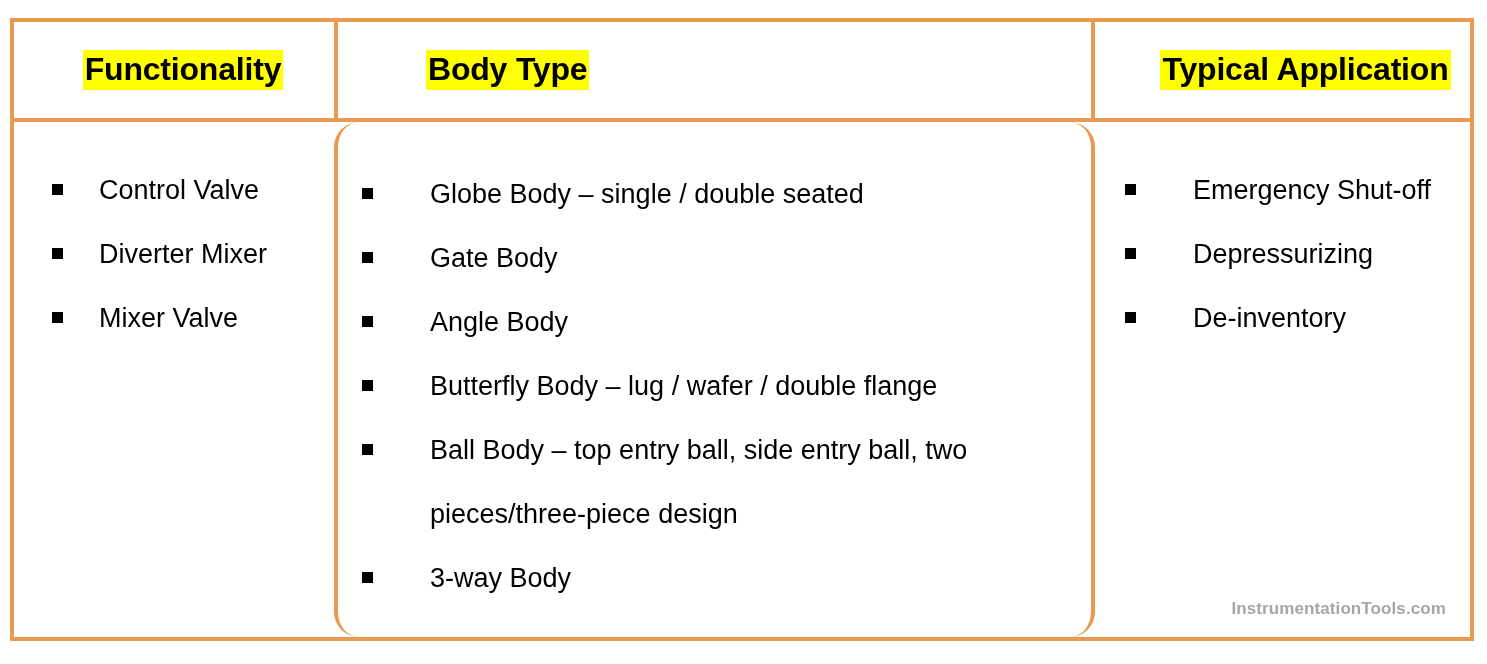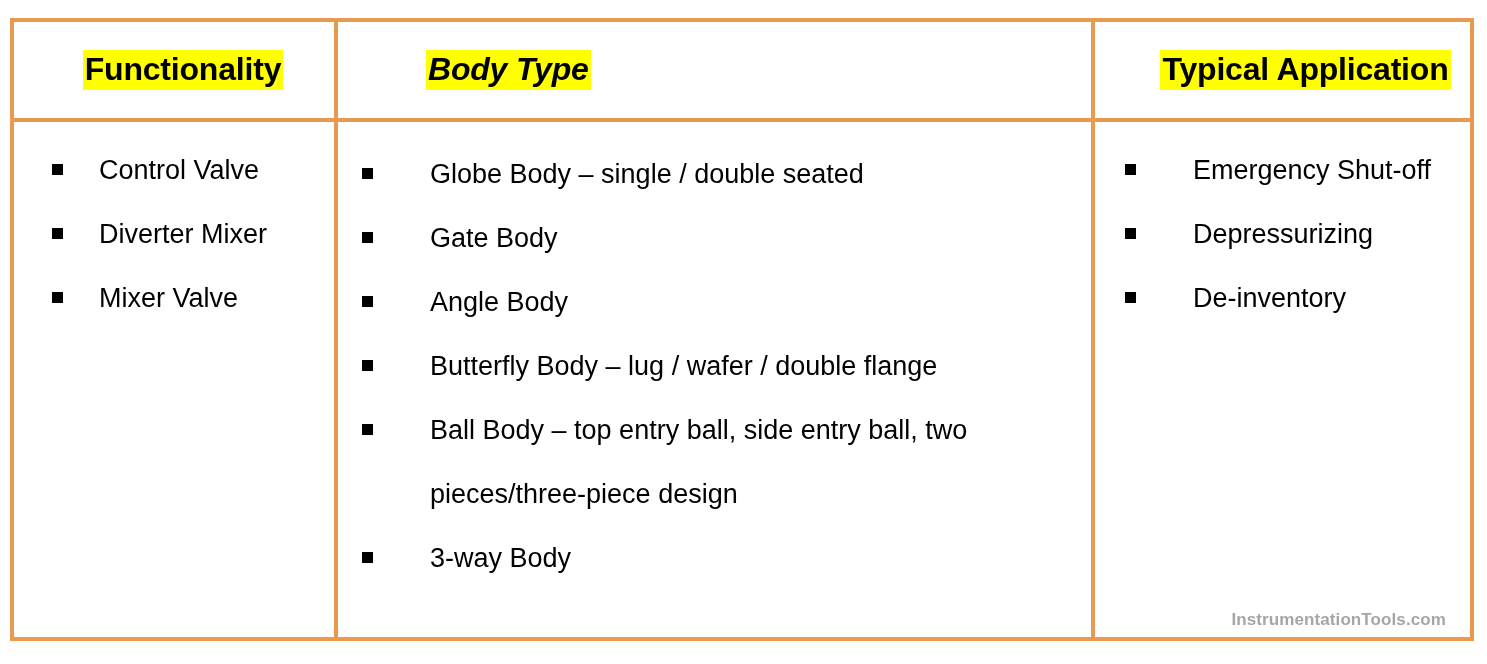--- a/index.html
+++ b/index.html
@@ -63,38 +63,39 @@
   .col-3 { flex: 1 1 auto; }
 
   
   .header-cell {
     display: flex;
     align-items: center;
     justify-content: center;
     height: 100%;
   }
   .header-cell.h-col-1 { padding-left: 18px; }
-  .header-cell.h-col-2 { justify-content: flex-start; padding-left: 88px; font-style: italic; }
+  .header-cell.h-col-2 { justify-content: flex-start; padding-left: 88px; }
   .header-cell.h-col-3 { padding-left: 46px; border-radius: 26px; }
 
   .header-text {
     background: #ffff00;
     color: #000000;
     font-weight: bold;
     font-size: 32px;
     line-height: 1.22;
     letter-spacing: -0.2px;
     padding: 0 2px;
     white-space: nowrap;
   }
 
   
   .body-cell {
-    padding-top: 16px;
+    padding-top: 36px;
     height: 100%;
+    border-radius: 25px;
   }
 
   .bullet-list {
     list-style: none;
     margin: 0;
     padding: 0;
   }
 
   .bullet-item {
     position: relative;
@@ -128,21 +129,21 @@
   .list-col-2 .bullet-item .item-text { max-width: 645px; }
 
   
   .list-col-3 { margin-left: 30px; }
   .list-col-3 .bullet-item { padding-left: 68px; }
 
   
   .watermark {
     position: absolute;
     right: 24px;
-    bottom: 7px;
+    bottom: 18px;
     color: #a6a6a6;
     font-size: 17px;
     font-weight: bold;
     letter-spacing: 0.1px;
     white-space: nowrap;
   }
 </style>
 </head>
 <body>
 

